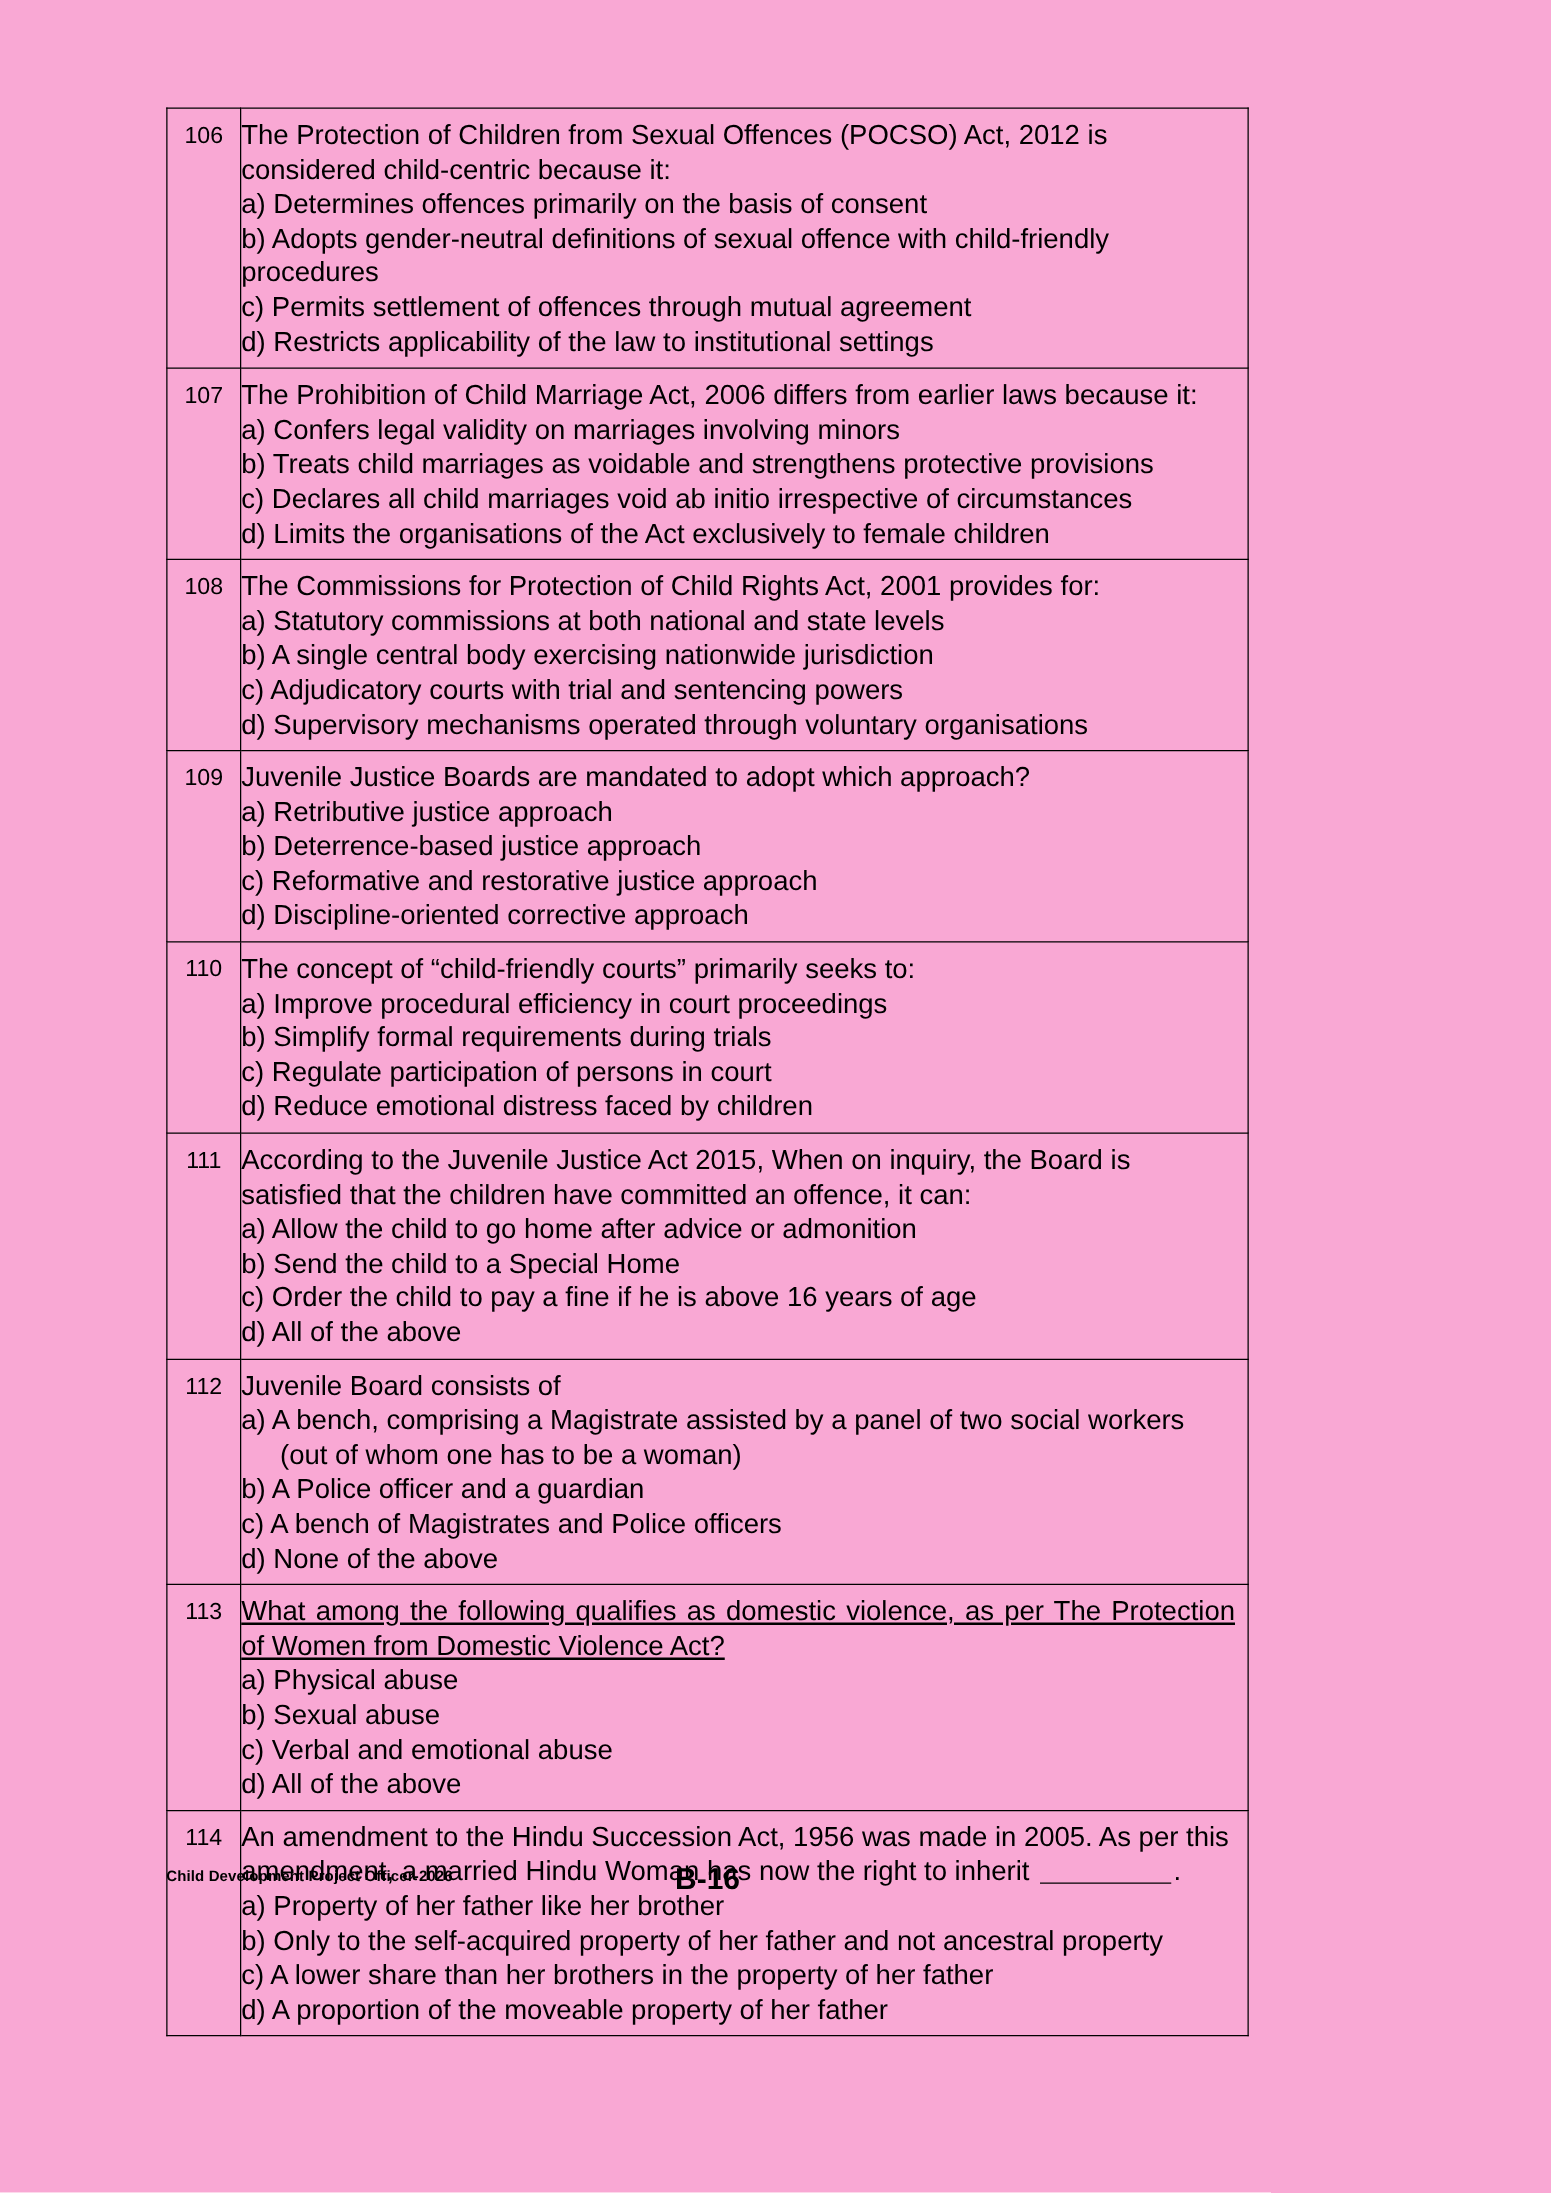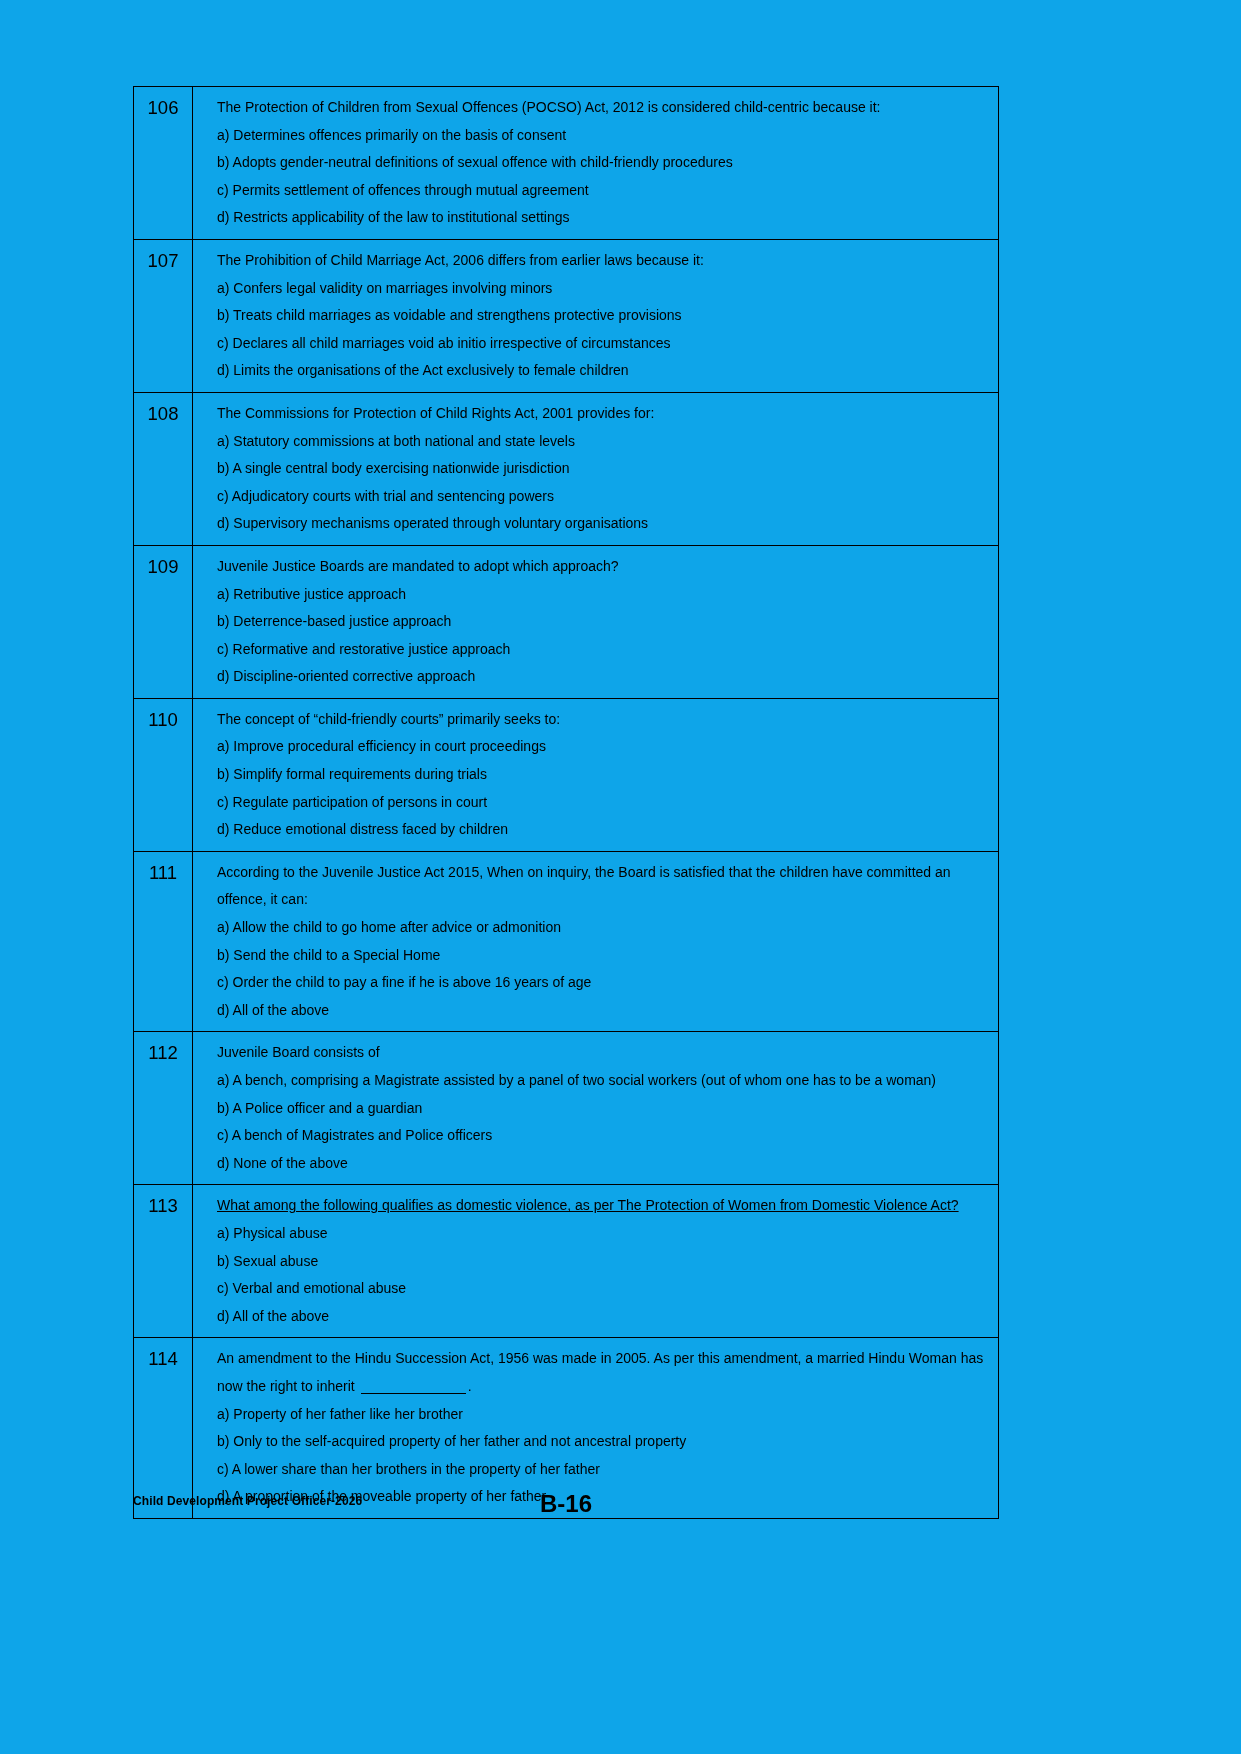--- a/index.html
+++ b/index.html
@@ -12,21 +12,21 @@
     height: 1754px;
     font-family: "Liberation Sans", sans-serif;
     color: #000000;
     position: relative;
   }
   .page {
     position: absolute;
     left: 0; top: 0;
     width: 1241px;
     height: 1754px;
-    background: #0ea5e9;
+    background: #f9a8d4;
   }
   .qtable {
     position: absolute;
     left: 133px;
     top: 86px;
     width: 866px;
     border-collapse: collapse;
     table-layout: fixed;
   }
   .qtable td {
@@ -36,22 +36,22 @@
   }
   td.numcell {
     width: 58px;
     text-align: center;
     font-size: 18.5px;
     line-height: 27.6px;
     padding-top: 7px;
     padding-bottom: 7px;
   }
   td.bodycell {
-    padding: 7px 10px 7px 24px;
-    font-size: 14px;
+    padding: 7px 10px 7px 0;
+    font-size: 22px;
     line-height: 27.6px;
   }
   .stem {
     margin: 0;
   }
   .stem.justified {
     text-align: justify;
     text-align-last: left;
     text-decoration: underline;
   }

